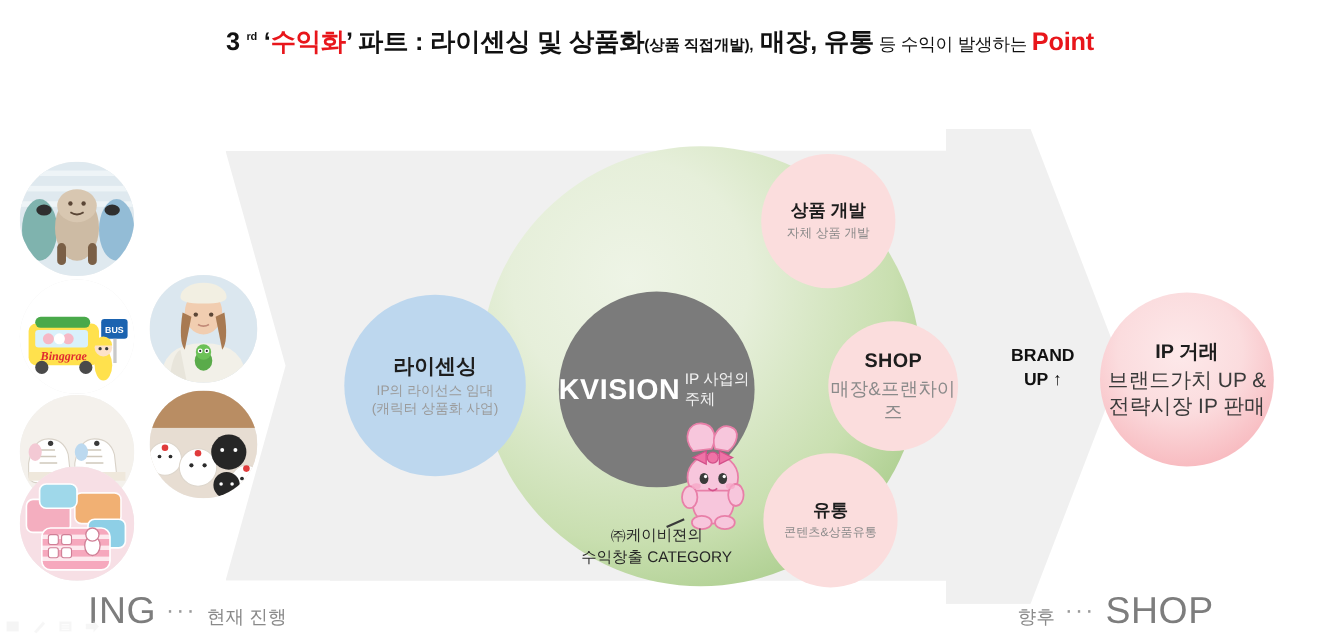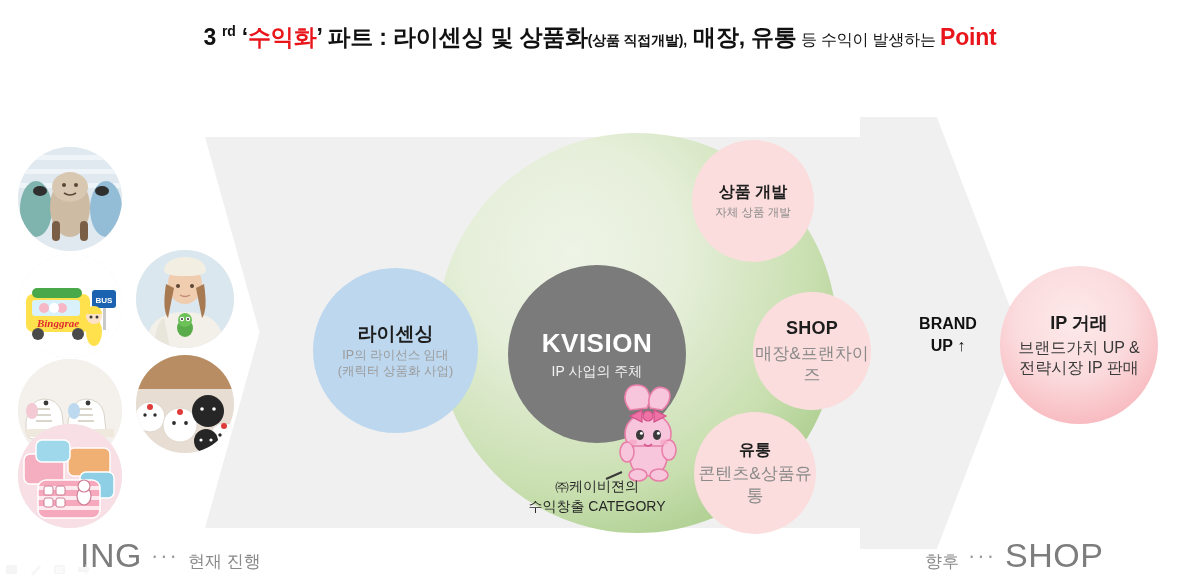--- a/index.html
+++ b/index.html
@@ -13,21 +13,21 @@
   .slide{position:absolute;inset:0;}
 
   
   .title{
     position:absolute;left:0;top:22px;width:1200px;
     text-align:center;
     font-size:23px;font-weight:bold;color:#111111;
     white-space:nowrap;
     letter-spacing:-0.2px;
   }
-  .title .sup{font-size:14px;vertical-align:super;font-weight:bold;margin-left:6px;}
+  .title .sup{font-size:10px;vertical-align:super;font-weight:bold;margin-left:6px;}
   .title .red{color:#e8161b;}
   .title .small{font-size:14px;font-weight:bold;}
   .title .thin{font-weight:normal;font-size:16px;}
 
   
   .band{
     position:absolute;left:300px;top:137px;width:600px;height:391px;
     background:#f0f0f0;
   }
   
@@ -49,21 +49,21 @@
     border-radius:50%;
     background:radial-gradient(circle at 34% 30%, #eef4e6 0%, #e6efda 28%, #c9dfb0 62%, #8fbd6d 100%);
   }
 
   
   .core{
     position:absolute;left:508px;top:265px;width:178px;height:178px;
     border-radius:50%;
     background:#7b7b7b;
     color:#ffffff;
-    display:flex;flex-direction:column;align-items:center;justify-content:center;
+    display:flex;flex-direction:row;align-items:center;justify-content:center;
     gap:4px;
   }
   .core .t1{font-size:26px;font-weight:bold;letter-spacing:0.5px;}
   .core .t2{font-size:14px;color:#f2f2f2;font-weight:normal;}
 
   
   .bubble{
     position:absolute;border-radius:50%;
     display:flex;flex-direction:column;align-items:center;justify-content:center;
     text-align:center;line-height:1.25;
@@ -90,29 +90,29 @@
     background:#fbdddd;
   }
   .b-shop .h{font-size:18px;margin-bottom:3px;letter-spacing:0.3px;}
   .b-shop .s{font-size:17px;}
 
   .b-dist{
     left:694px;top:412px;width:122px;height:122px;
     background:#fbdddd;
   }
   .b-dist .h{font-size:16px;margin-bottom:3px;}
-  .b-dist .s{font-size:17px;}
+  .b-dist .s{font-size:11px;}
 
   
   .b-final{
     left:1000px;top:266px;width:158px;height:158px;
     background:radial-gradient(circle at 46% 34%, #fde9ea 0%, #fbdcde 42%, #f6a7ae 100%);
   }
   .b-final .h{font-size:18px;margin-bottom:4px;}
-  .b-final .s{font-size:16px;color:#3a3a3a;}
+  .b-final .s{font-size:19px;color:#3a3a3a;}
 
   
   .brandup{
     position:absolute;left:896px;top:313px;width:104px;
     text-align:center;font-size:16px;font-weight:bold;color:#111111;
     line-height:1.35;
   }
 
   
   .green-caption{

